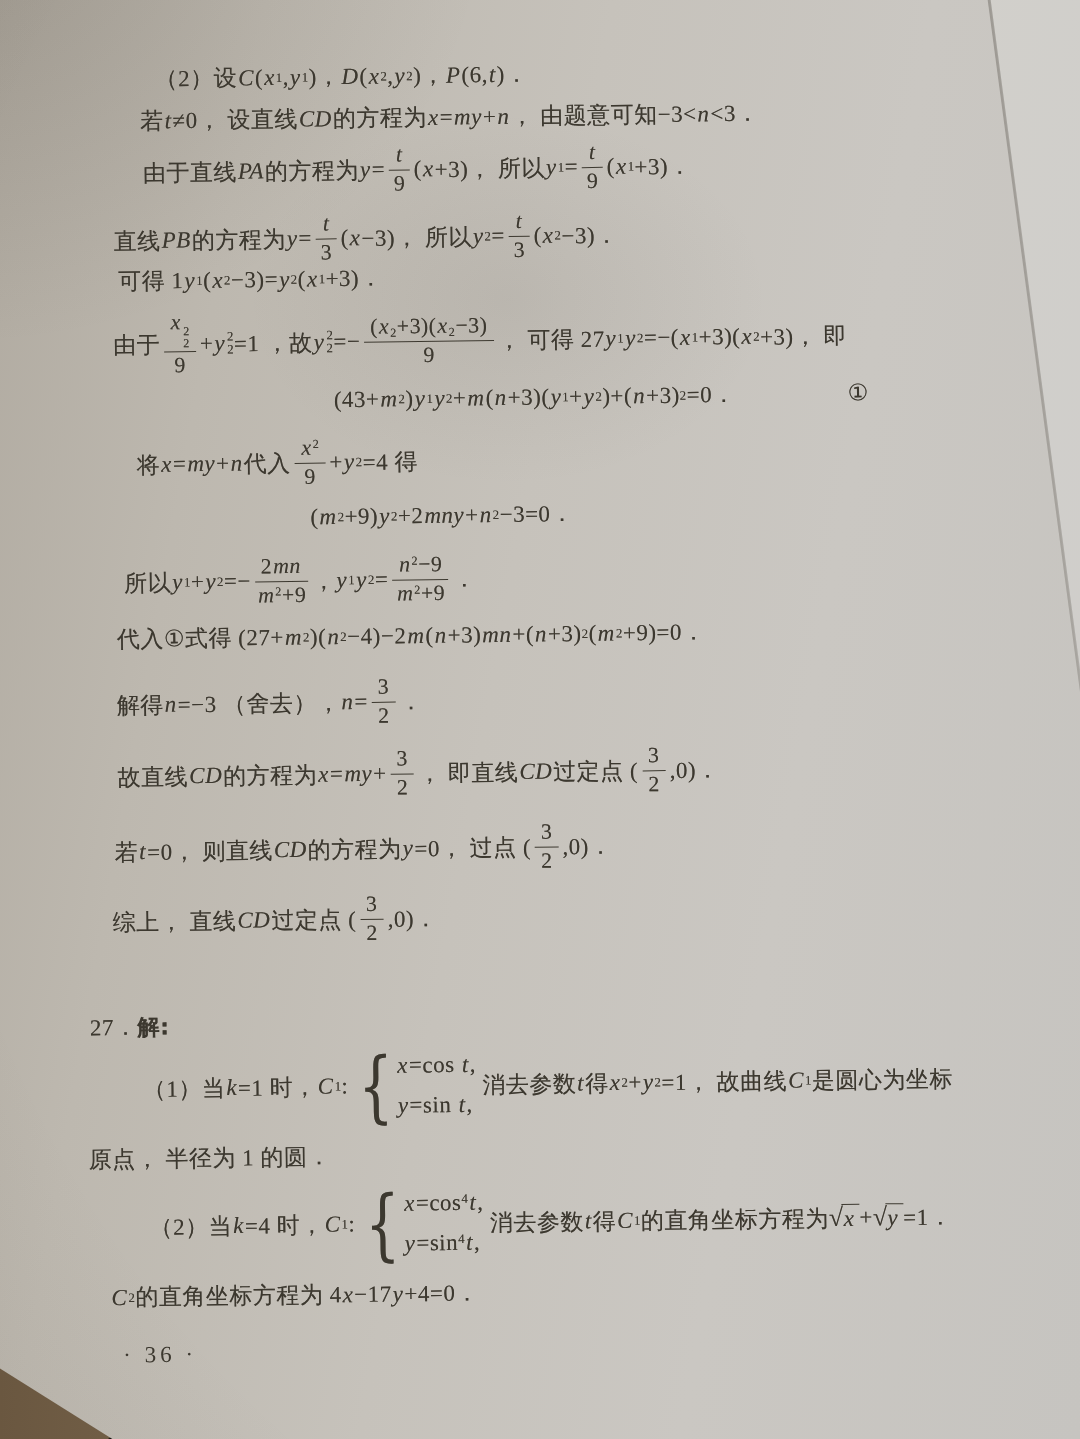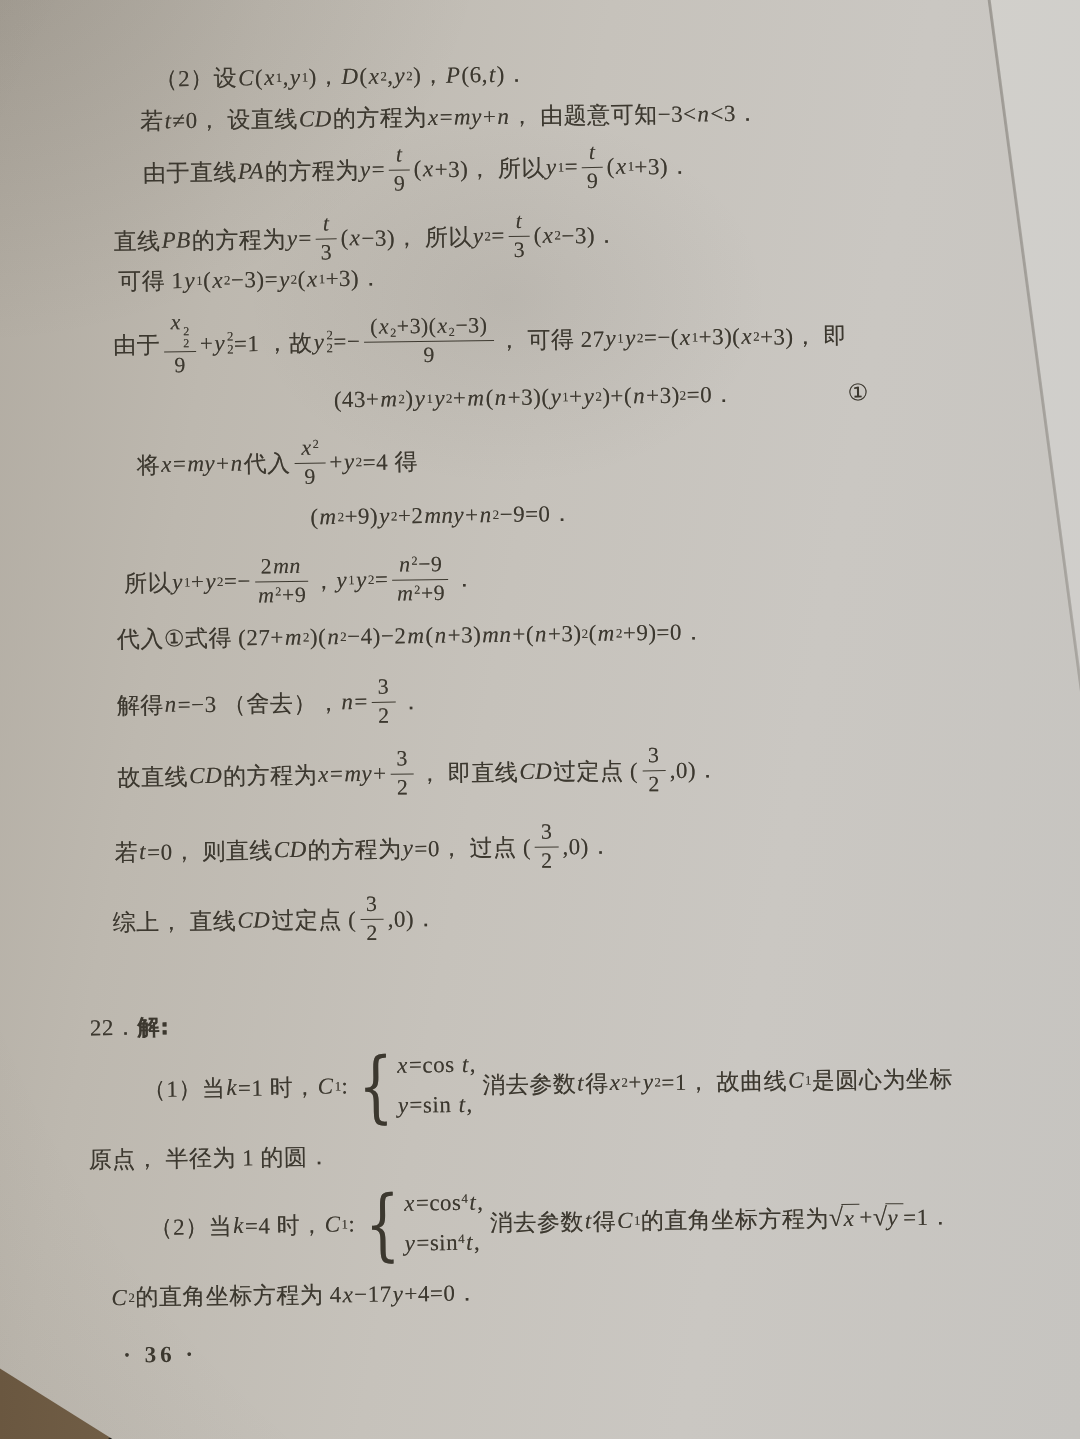--- a/index.html
+++ b/index.html
@@ -85,21 +85,21 @@
 </head>
 <body>
 
 <div class="stage">
   <div class="black-wedge"></div>
   <div class="paper">
     <div class="page-edge-light"></div>
     <div class="fold-line"></div>
     <div class="vignette"></div>
     <div class="content" id="content">
-      <div class="page-number" id="page-number" style="top: 1350px; left: 115px; font-weight: bold;">· 36 ·</div>
+      <div class="page-number" id="page-number" style="top: 1350px; left: 115px;">· 36 ·</div>
     <div class="line" style="top: 74px; left: 163px;">
           <span class="rm">（2）设</span>
           <span class="it">C</span>
           <span class="rm">(</span>
           <span class="it">x</span>
           <span class="sub">1</span>
           <span class="rm">,</span>
           <span class="it">y</span>
           <span class="sub">1</span>
           <span class="rm">)， </span>
@@ -285,21 +285,21 @@
           <span class="it">m</span>
           <span class="sup">2</span>
           <span class="rm">+9)</span>
           <span class="it">y</span>
           <span class="sup">2</span>
           <span class="rm">+2</span>
           <span class="it">mny</span>
           <span class="rm">+</span>
           <span class="it">n</span>
           <span class="sup">2</span>
-          <span class="rm">−9=0．</span>
+          <span class="rm">−3=0．</span>
         </div>
         <div class="line" style="top: 578px; left: 126px;">
           <span class="rm">所以 </span>
           <span class="it">y</span>
           <span class="sub">1</span>
           <span class="rm">+</span>
           <span class="it">y</span>
           <span class="sub">2</span>
           <span class="rm">=−</span>
           <span class="frac">
@@ -392,21 +392,21 @@
           <span class="rm">综上， 直线 </span>
           <span class="it">CD</span>
           <span class="rm"> 过定点 (</span>
           <span class="frac">
             <span class="fnum"><span class="rm">3</span></span>
             <span class="fden"><span class="rm">2</span></span>
           </span>
           <span class="rm">,0)．</span>
         </div>
         <div class="line" style="top: 1022px; left: 86px;">
-          <span class="rm">22．</span>
+          <span class="rm">27．</span>
           <span class="rm bold">解:</span>
         </div>
         <div class="line" style="top: 1084px; left: 138px;">
           <span class="rm">（1）当 </span>
           <span class="it">k</span>
           <span class="rm">=1 时， </span>
           <span class="it">C</span>
           <span class="sub">1</span>
           <span class="rm">: </span>
           <span class="cases">

